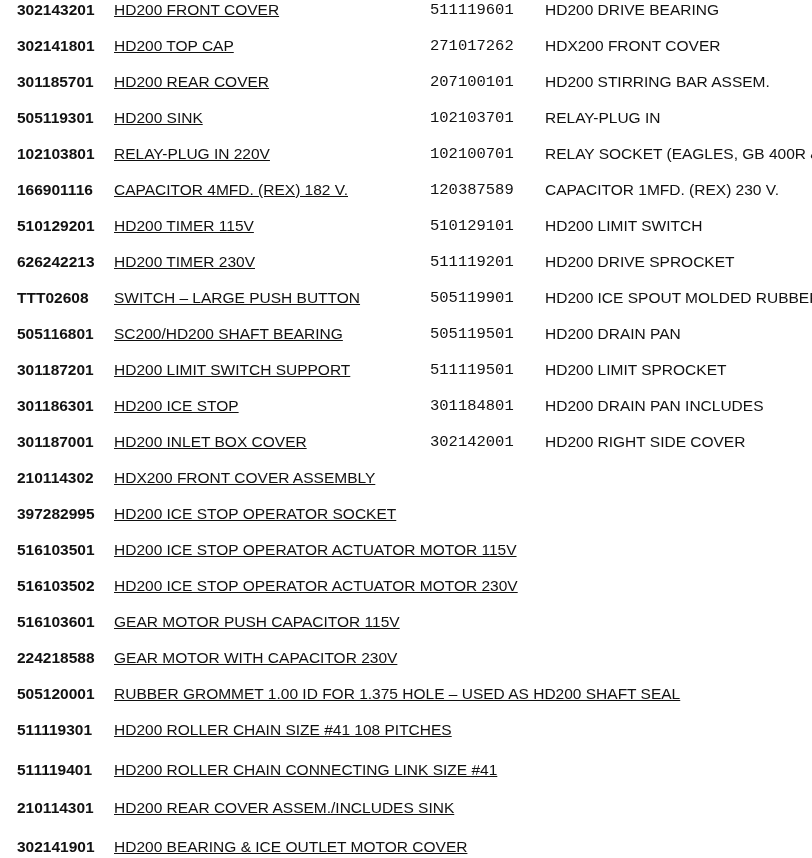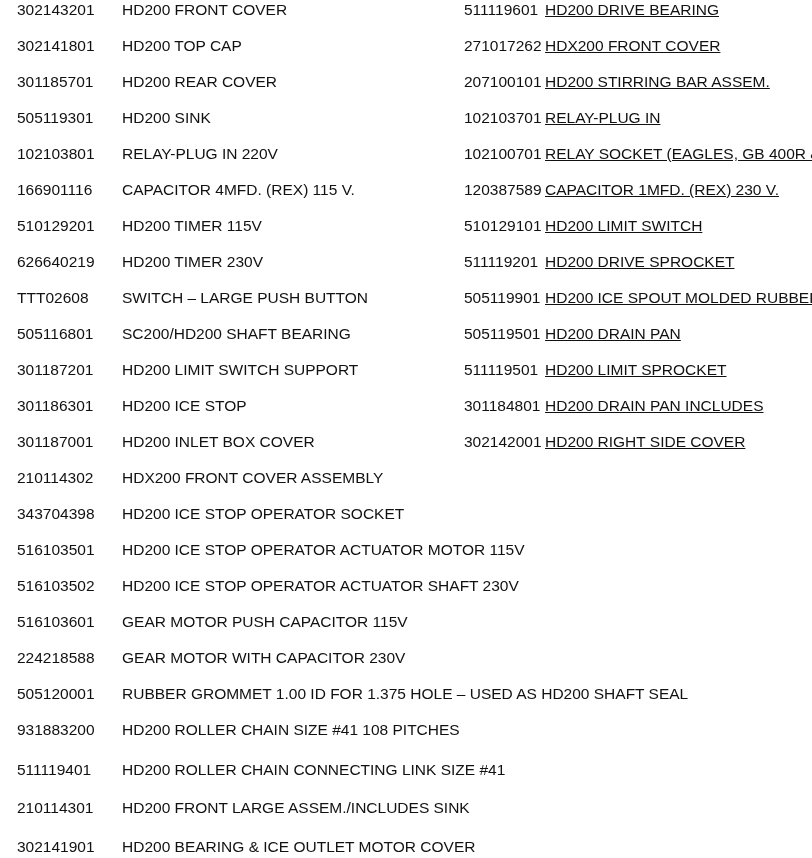--- a/index.html
+++ b/index.html
@@ -24,24 +24,24 @@
     }
     .pn {
       position: absolute;
       left: 0;
       top: 0;
     }
     .desc {
       position: absolute;
       top: 0;
     }
-    .left .pn { left: 17px; }
-    .left .desc { left: 122px; }
-    .right .pn { left: 464px; }
-    .right .desc { left: 545px; text-decoration: underline; }
+    .left .pn { left: 17px; font-weight: bold; }
+    .left .desc { left: 114px; text-decoration: underline; }
+    .right .pn { left: 430px; font-family: Liberation Mono, monospace; }
+    .right .desc { left: 545px; }
   </style>
 </head>
 <body>
 
 <div id="parts-list">
 
   <div class="row left" style="top:-1px;">
       <span class="pn">302143201</span>
       <span class="desc">HD200 FRONT COVER</span>
     </div>
@@ -56,28 +56,28 @@
   <div class="row left" style="top:107px;">
       <span class="pn">505119301</span>
       <span class="desc">HD200 SINK</span>
     </div>
   <div class="row left" style="top:143px;">
       <span class="pn">102103801</span>
       <span class="desc">RELAY-PLUG IN 220V</span>
     </div>
   <div class="row left" style="top:179px;">
       <span class="pn">166901116</span>
-      <span class="desc">CAPACITOR 4MFD. (REX) 115 V.</span>
+      <span class="desc">CAPACITOR 4MFD. (REX) 182 V.</span>
     </div>
   <div class="row left" style="top:215px;">
       <span class="pn">510129201</span>
       <span class="desc">HD200 TIMER 115V</span>
     </div>
   <div class="row left" style="top:251px;">
-      <span class="pn">626640219</span>
+      <span class="pn">626242213</span>
       <span class="desc">HD200 TIMER 230V</span>
     </div>
   <div class="row left" style="top:287px;">
       <span class="pn">TTT02608</span>
       <span class="desc">SWITCH – LARGE PUSH BUTTON</span>
     </div>
   <div class="row left" style="top:323px;">
       <span class="pn">505116801</span>
       <span class="desc">SC200/HD200 SHAFT BEARING</span>
     </div>
@@ -91,54 +91,54 @@
     </div>
   <div class="row left" style="top:431px;">
       <span class="pn">301187001</span>
       <span class="desc">HD200 INLET BOX COVER</span>
     </div>
   <div class="row left" style="top:467px;">
       <span class="pn">210114302</span>
       <span class="desc">HDX200 FRONT COVER ASSEMBLY</span>
     </div>
   <div class="row left" style="top:503px;">
-      <span class="pn">343704398</span>
+      <span class="pn">397282995</span>
       <span class="desc">HD200 ICE STOP OPERATOR SOCKET</span>
     </div>
   <div class="row left" style="top:539px;">
       <span class="pn">516103501</span>
       <span class="desc">HD200 ICE STOP OPERATOR ACTUATOR MOTOR 115V</span>
     </div>
   <div class="row left" style="top:575px;">
       <span class="pn">516103502</span>
-      <span class="desc">HD200 ICE STOP OPERATOR ACTUATOR SHAFT 230V</span>
+      <span class="desc">HD200 ICE STOP OPERATOR ACTUATOR MOTOR 230V</span>
     </div>
   <div class="row left" style="top:611px;">
       <span class="pn">516103601</span>
       <span class="desc">GEAR MOTOR PUSH CAPACITOR 115V</span>
     </div>
   <div class="row left" style="top:647px;">
       <span class="pn">224218588</span>
       <span class="desc">GEAR MOTOR WITH CAPACITOR 230V</span>
     </div>
   <div class="row left" style="top:683px;">
       <span class="pn">505120001</span>
       <span class="desc">RUBBER GROMMET 1.00 ID FOR 1.375 HOLE – USED AS HD200 SHAFT SEAL</span>
     </div>
   <div class="row left" style="top:719px;">
-      <span class="pn">931883200</span>
+      <span class="pn">511119301</span>
       <span class="desc">HD200 ROLLER CHAIN SIZE #41 108 PITCHES</span>
     </div>
   <div class="row left" style="top:759px;">
       <span class="pn">511119401</span>
       <span class="desc">HD200 ROLLER CHAIN CONNECTING LINK SIZE #41</span>
     </div>
   <div class="row left" style="top:797px;">
       <span class="pn">210114301</span>
-      <span class="desc">HD200 FRONT LARGE ASSEM./INCLUDES SINK</span>
+      <span class="desc">HD200 REAR COVER ASSEM./INCLUDES SINK</span>
     </div>
   <div class="row left" style="top:836px;">
       <span class="pn">302141901</span>
       <span class="desc">HD200 BEARING &amp; ICE OUTLET MOTOR COVER</span>
     </div>
 
   <div class="row right" style="top:-1px;">
       <span class="pn">511119601</span>
       <span class="desc">HD200 DRIVE BEARING</span>
     </div>

